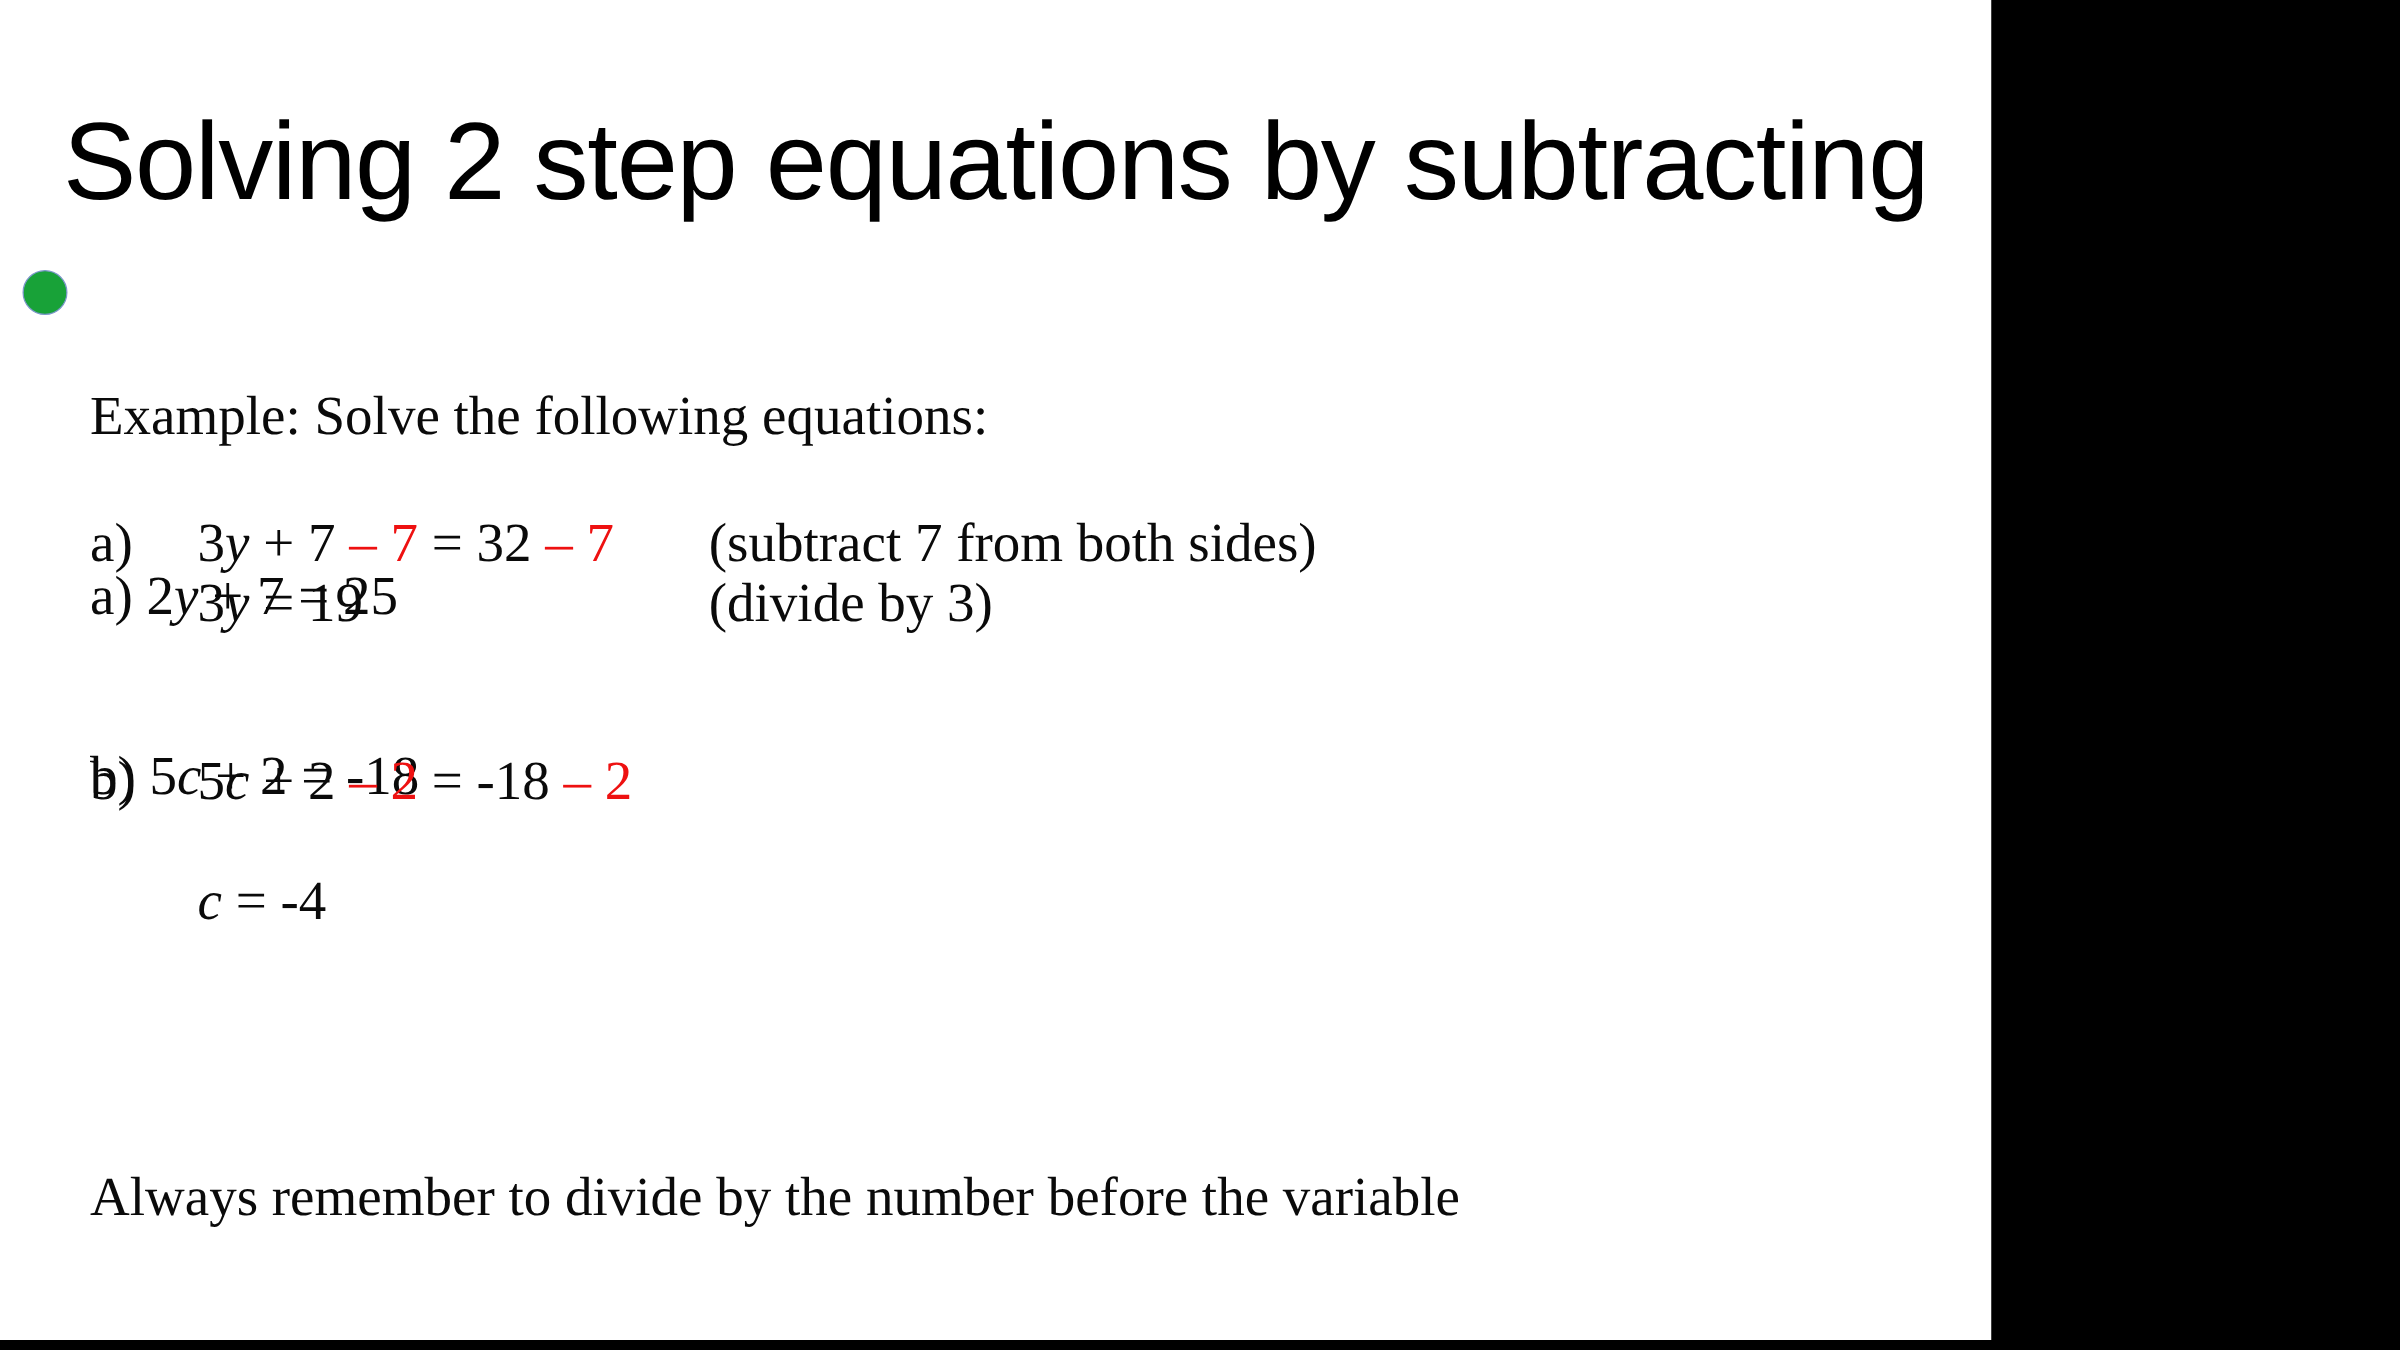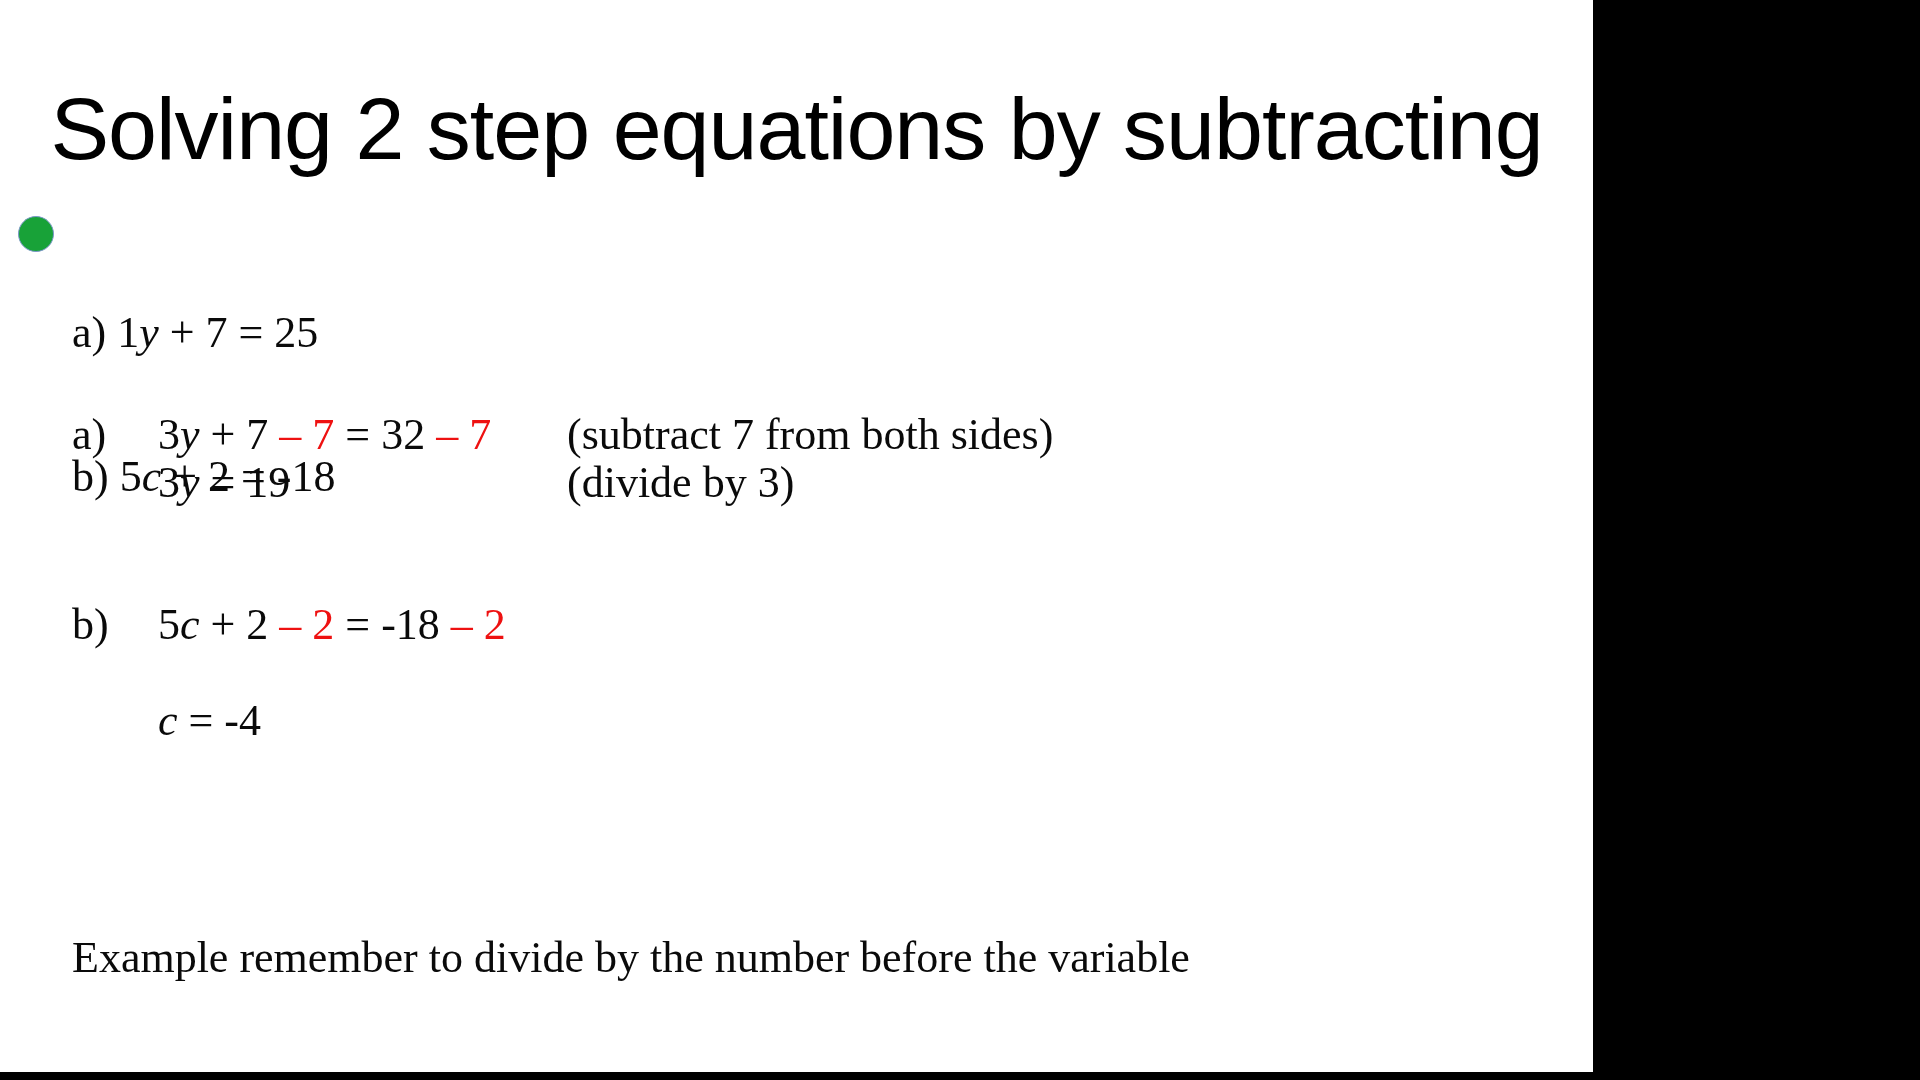--- a/index.html
+++ b/index.html
@@ -79,21 +79,22 @@
 </head>
 <body>
 
 <div class="slide">
 
   <div class="title">Solving 2 step equations by subtracting</div>
 
   <div class="bullet"></div>
 
   <div class="intro">
-    <div class="iline"><span class="seg-n">a) 1</span><span class="seg-i">y</span><span class="seg-n"> + 7 = 25</span></div>
+    <div class="iline"><span class="seg-n">Example: Solve the following equations:</span></div>
+    <div class="iline"><span class="seg-n">a) 2</span><span class="seg-i">y</span><span class="seg-n"> + 7 = 25</span></div>
     <div class="iline"><span class="seg-n">b) 5</span><span class="seg-i">c</span><span class="seg-n"> + 2 = -18</span></div>
   </div>
 
   <div class="work" id="work-a">
     <div class="wrow">
       <span class="wlabel">a)</span>
       <span class="weq"><span class="seg-n">3</span><span class="seg-i">y</span><span class="seg-n"> + 7 </span><span class="seg-r">– 7</span><span class="seg-n"> = 32 </span><span class="seg-r">– 7</span></span>
       <span class="wcomment">(subtract 7 from both sides)</span>
     </div>
     <div class="wrow">
@@ -117,15 +118,15 @@
       <span class="wlabel"></span>
       <span class="wcomment"></span>
     </div>
     <div class="wrow">
       <span class="wlabel"></span>
       <span class="weq"><span class="seg-i">c</span><span class="seg-n"> = -4</span></span>
       <span class="wcomment"></span>
     </div>
   </div>
 
-  <div class="footer">Example remember to divide by the number before the variable</div>
+  <div class="footer">Always remember to divide by the number before the variable</div>
 
 </div>
 
 </body></html>

